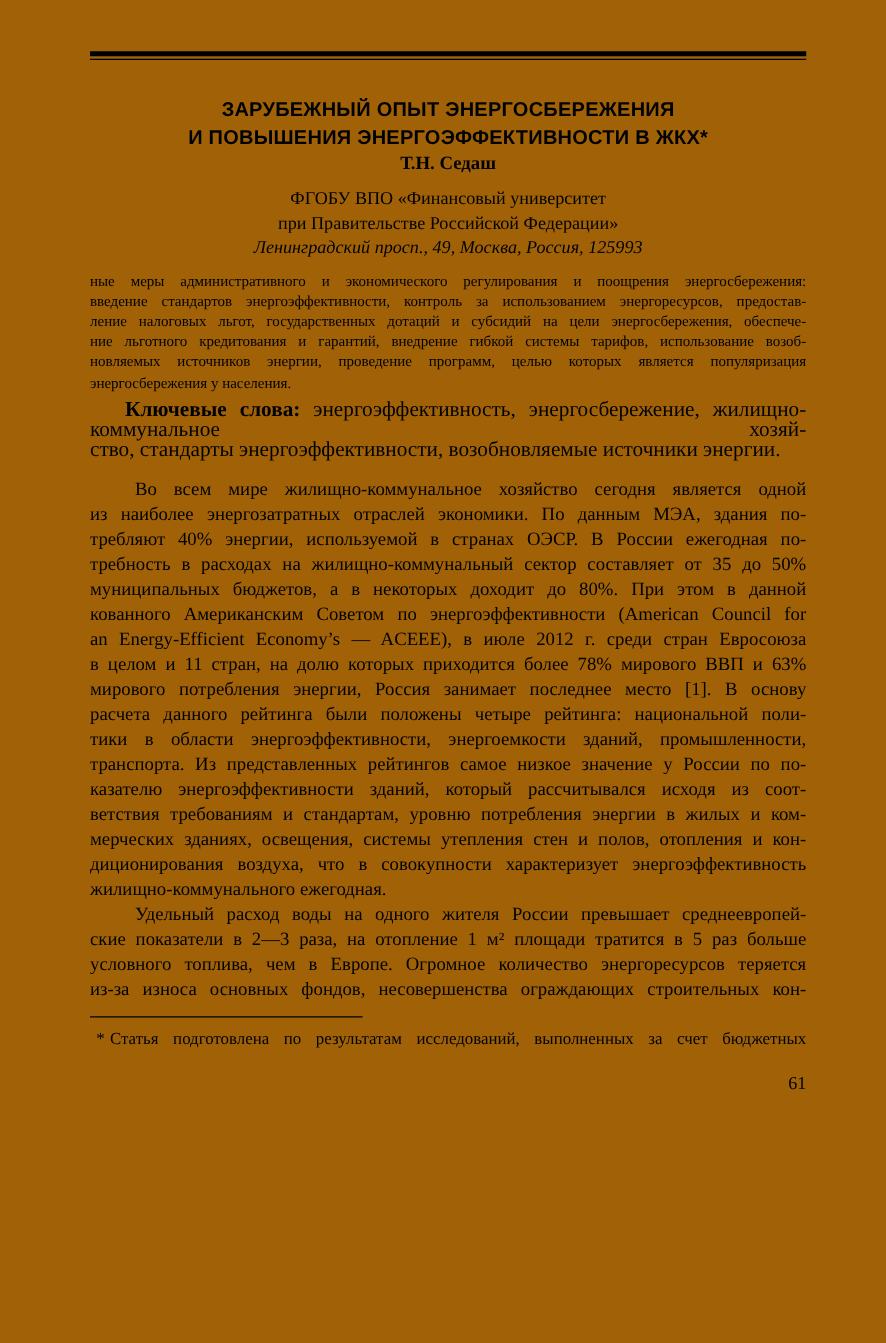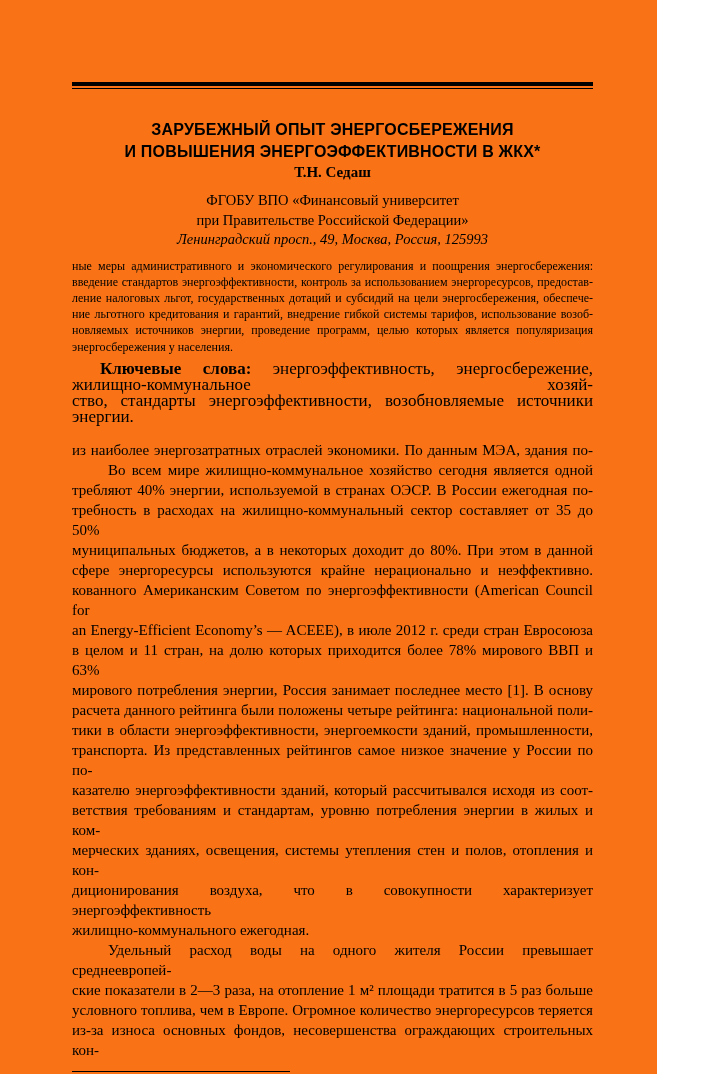--- a/index.html
+++ b/index.html
@@ -1,23 +1,23 @@
 <!DOCTYPE html>
 <html><head>
 <meta charset="utf-8">
 <style>
   * { margin: 0; padding: 0; box-sizing: border-box; }
   html, body { background: #ffffff; }
   .page {
-    width: 657px;
+    width: 709px;
     height: 1074px;
-    background: #f97316;
+    background: #a16207;
     color: #000000;
     position: relative;
-    padding-top: 82px;
+    padding-top: 41px;
     font-family: "Liberation Serif", serif;
     overflow: hidden;
   }
   .content { margin-left: 72px; margin-right: 64px; }
 
   .rule-thick { height: 4px; background: #000; }
   .rule-thin  { height: 1px; background: #000; margin-top: 2px; }
 
   .title {
     margin-top: 30px;
@@ -128,26 +128,25 @@
         <div class="tline last">энергосбережения у населения.</div>
       </div>
 
     <div class="keywords">
       <div class="tline kw1"><span class="bold">Ключевые слова:</span><span> энергоэффективность, энергосбережение, жилищно-коммунальное хозяй-</span></div>
       <div class="tline last">ство, стандарты энергоэффективности, возобновляемые источники энергии.</div>
     </div>
 
     <div class="body-text">
       <div class="para">
+          <div class="tline indent">Во всем мире жилищно-коммунальное хозяйство сегодня является одной</div>
           <div class="tline">из наиболее энергозатратных отраслей экономики. По данным МЭА, здания по-</div>
-          <div class="tline indent">Во всем мире жилищно-коммунальное хозяйство сегодня является одной</div>
           <div class="tline">требляют 40% энергии, используемой в странах ОЭСР. В России ежегодная по-</div>
           <div class="tline">требность в расходах на жилищно-коммунальный сектор составляет от 35 до 50%</div>
           <div class="tline">муниципальных бюджетов, а в некоторых доходит до 80%. При этом в данной</div>
-          <div class="tline">сфере энергоресурсы используются крайне нерационально и неэффективно.</div>
           <div class="tline">кованного Американским Советом по энергоэффективности (American Council for</div>
           <div class="tline">an Energy-Efficient Economy’s — ACEEE), в июле 2012 г. среди стран Евросоюза</div>
           <div class="tline">в целом и 11 стран, на долю которых приходится более 78% мирового ВВП и 63%</div>
           <div class="tline">мирового потребления энергии, Россия занимает последнее место [1]. В основу</div>
           <div class="tline">расчета данного рейтинга были положены четыре рейтинга: национальной поли-</div>
           <div class="tline">тики в области энергоэффективности, энергоемкости зданий, промышленности,</div>
           <div class="tline">транспорта. Из представленных рейтингов самое низкое значение у России по по-</div>
           <div class="tline">казателю энергоэффективности зданий, который рассчитывался исходя из соот-</div>
           <div class="tline">ветствия требованиям и стандартам, уровню потребления энергии в жилых и ком-</div>
           <div class="tline">мерческих зданиях, освещения, системы утепления стен и полов, отопления и кон-</div>

